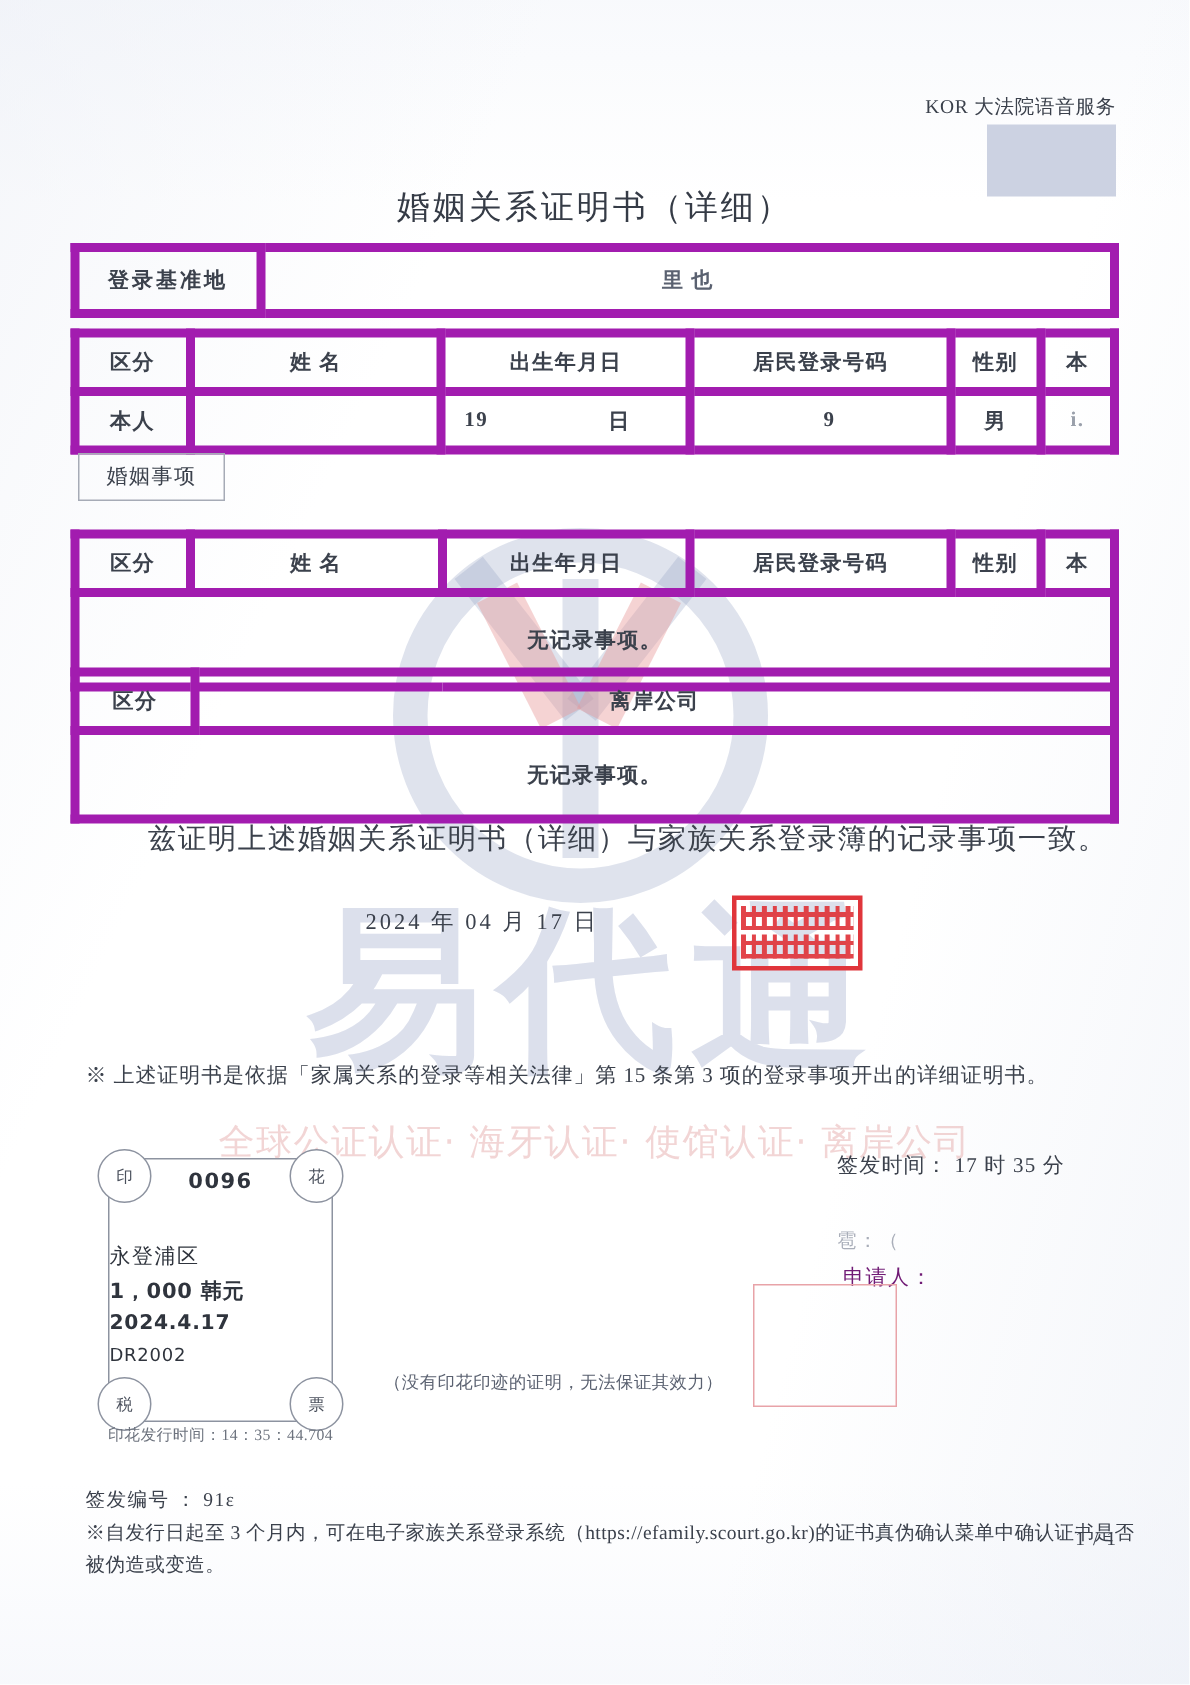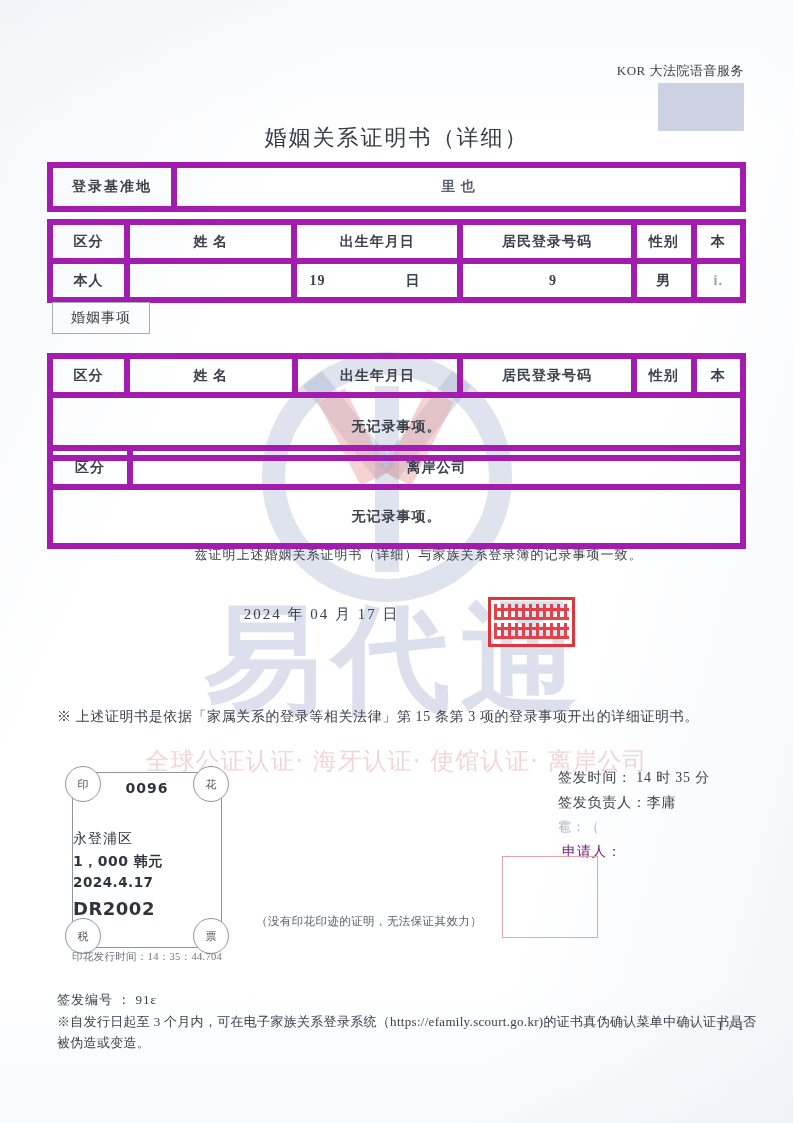--- a/index.html
+++ b/index.html
@@ -156,21 +156,21 @@
   #table-marriage td { height:33px; letter-spacing:1px; }
   #table-marriage .norec { height:57px; font-size:14px; letter-spacing:1px; }
 
   #table-detail { left:47px; top:445px; width:699px; }
   #table-detail td { height:33px; letter-spacing:1px; }
   #table-detail .c-dtl { }
   #table-detail .norec { height:53px; font-size:14px; letter-spacing:1px; }
 
   .attest {
     position:absolute; left:0; right:0; top:546px;
-    text-align:center; font-size:13px; letter-spacing:1px;
+    text-align:center; font-size:19px; letter-spacing:1px;
     color:#3b414c;
     padding-left:44px;
   }
 
   .issue-date {
     position:absolute; left:0; right:0; top:605px;
     text-align:center; font-size:15px; letter-spacing:2px;
     color:#3b414c;
   }
   .issue-date .pad { display:inline-block; width:150px; }
@@ -231,21 +231,21 @@
     letter-spacing:1px;
   }
   .stamp-mid {
     position:absolute; left:0; right:0; top:54px;
     color:#2f343d;
     line-height:1.62;
   }
   .stamp-mid .l1 { font-size:14px; letter-spacing:1px; }
   .stamp-mid .l2 { font-size:14px; font-weight:bold; letter-spacing:.5px; }
   .stamp-mid .l3 { font-size:13.5px; font-weight:bold; letter-spacing:.5px; }
-  .stamp-mid .l4 { font-size:18px; font-weight:bold; letter-spacing:.5px; }
+  .stamp-mid .l4 { font-size:12px; font-weight:normal; letter-spacing:.5px; }
   .stamp-time {
     position:absolute; left:0; top:178px;
     font-size:10.5px; color:#6d737e; white-space:nowrap;
     font-family:"Liberation Serif",serif; letter-spacing:.3px;
   }
 
   
   .issue-info {
     position:absolute; left:558px; top:766px;
     font-size:14px; color:#3b414c; line-height:1.75;
@@ -408,22 +408,21 @@
           <div class="l1">永登浦区</div>
           <div class="l2">1，000 韩元</div>
           <div class="l3">2024.4.17</div>
           <div class="l4">DR2002</div>
         </div>
       </div>
       <div class="stamp-time">印花发行时间：14：35：44.704</div>
     </div>
 
     <div class="issue-info">
-      <div>签发时间：  14 时 35 分</div>
-      <div>签发负责人：李庸</div>
+      <div>签发时间：  17 时 35 分</div>
     </div>
     <div class="faint-line">雹：（</div>
     <div class="applicant">申请人：</div>
     <div class="red-box"></div>
 
     <div class="big-note">（没有印花印迹的证明，无法保证其效力）</div>
 
     <div class="issue-no">签发编号 ：  91ɛ</div>
     <div class="page-no">1 / 1</div>
     <div class="verify-note">※自发行日起至 3 个月内，可在电子家族关系登录系统（https://efamily.scourt.go.kr)的证书真伪确认菜单中确认证书是否被伪造或变造。</div>

